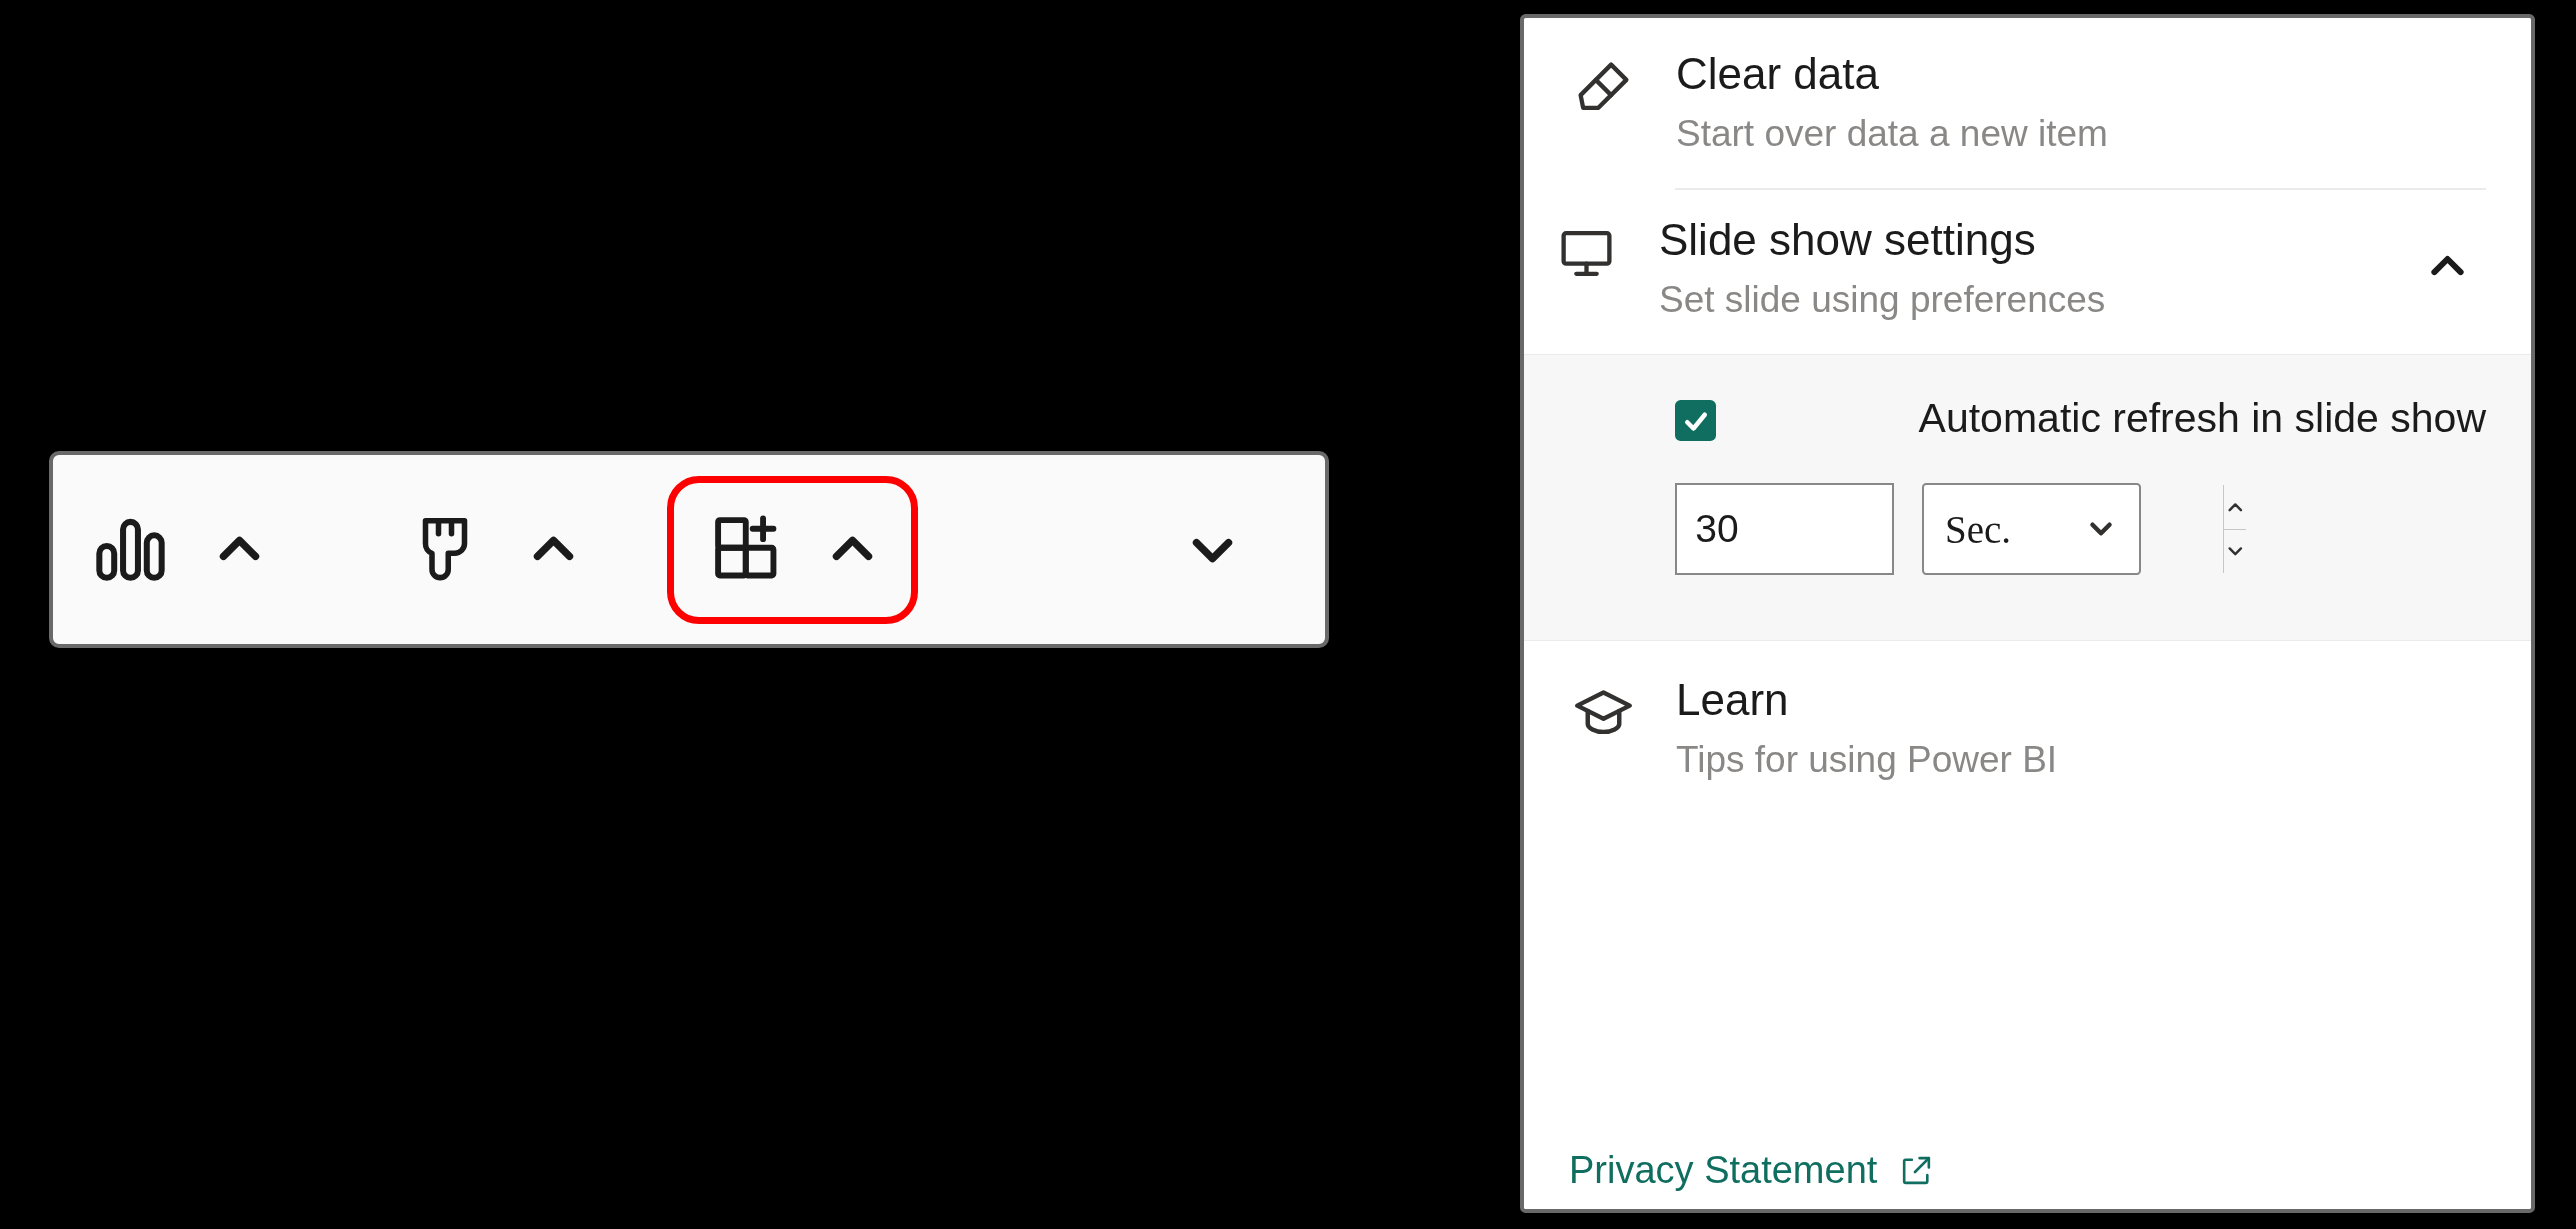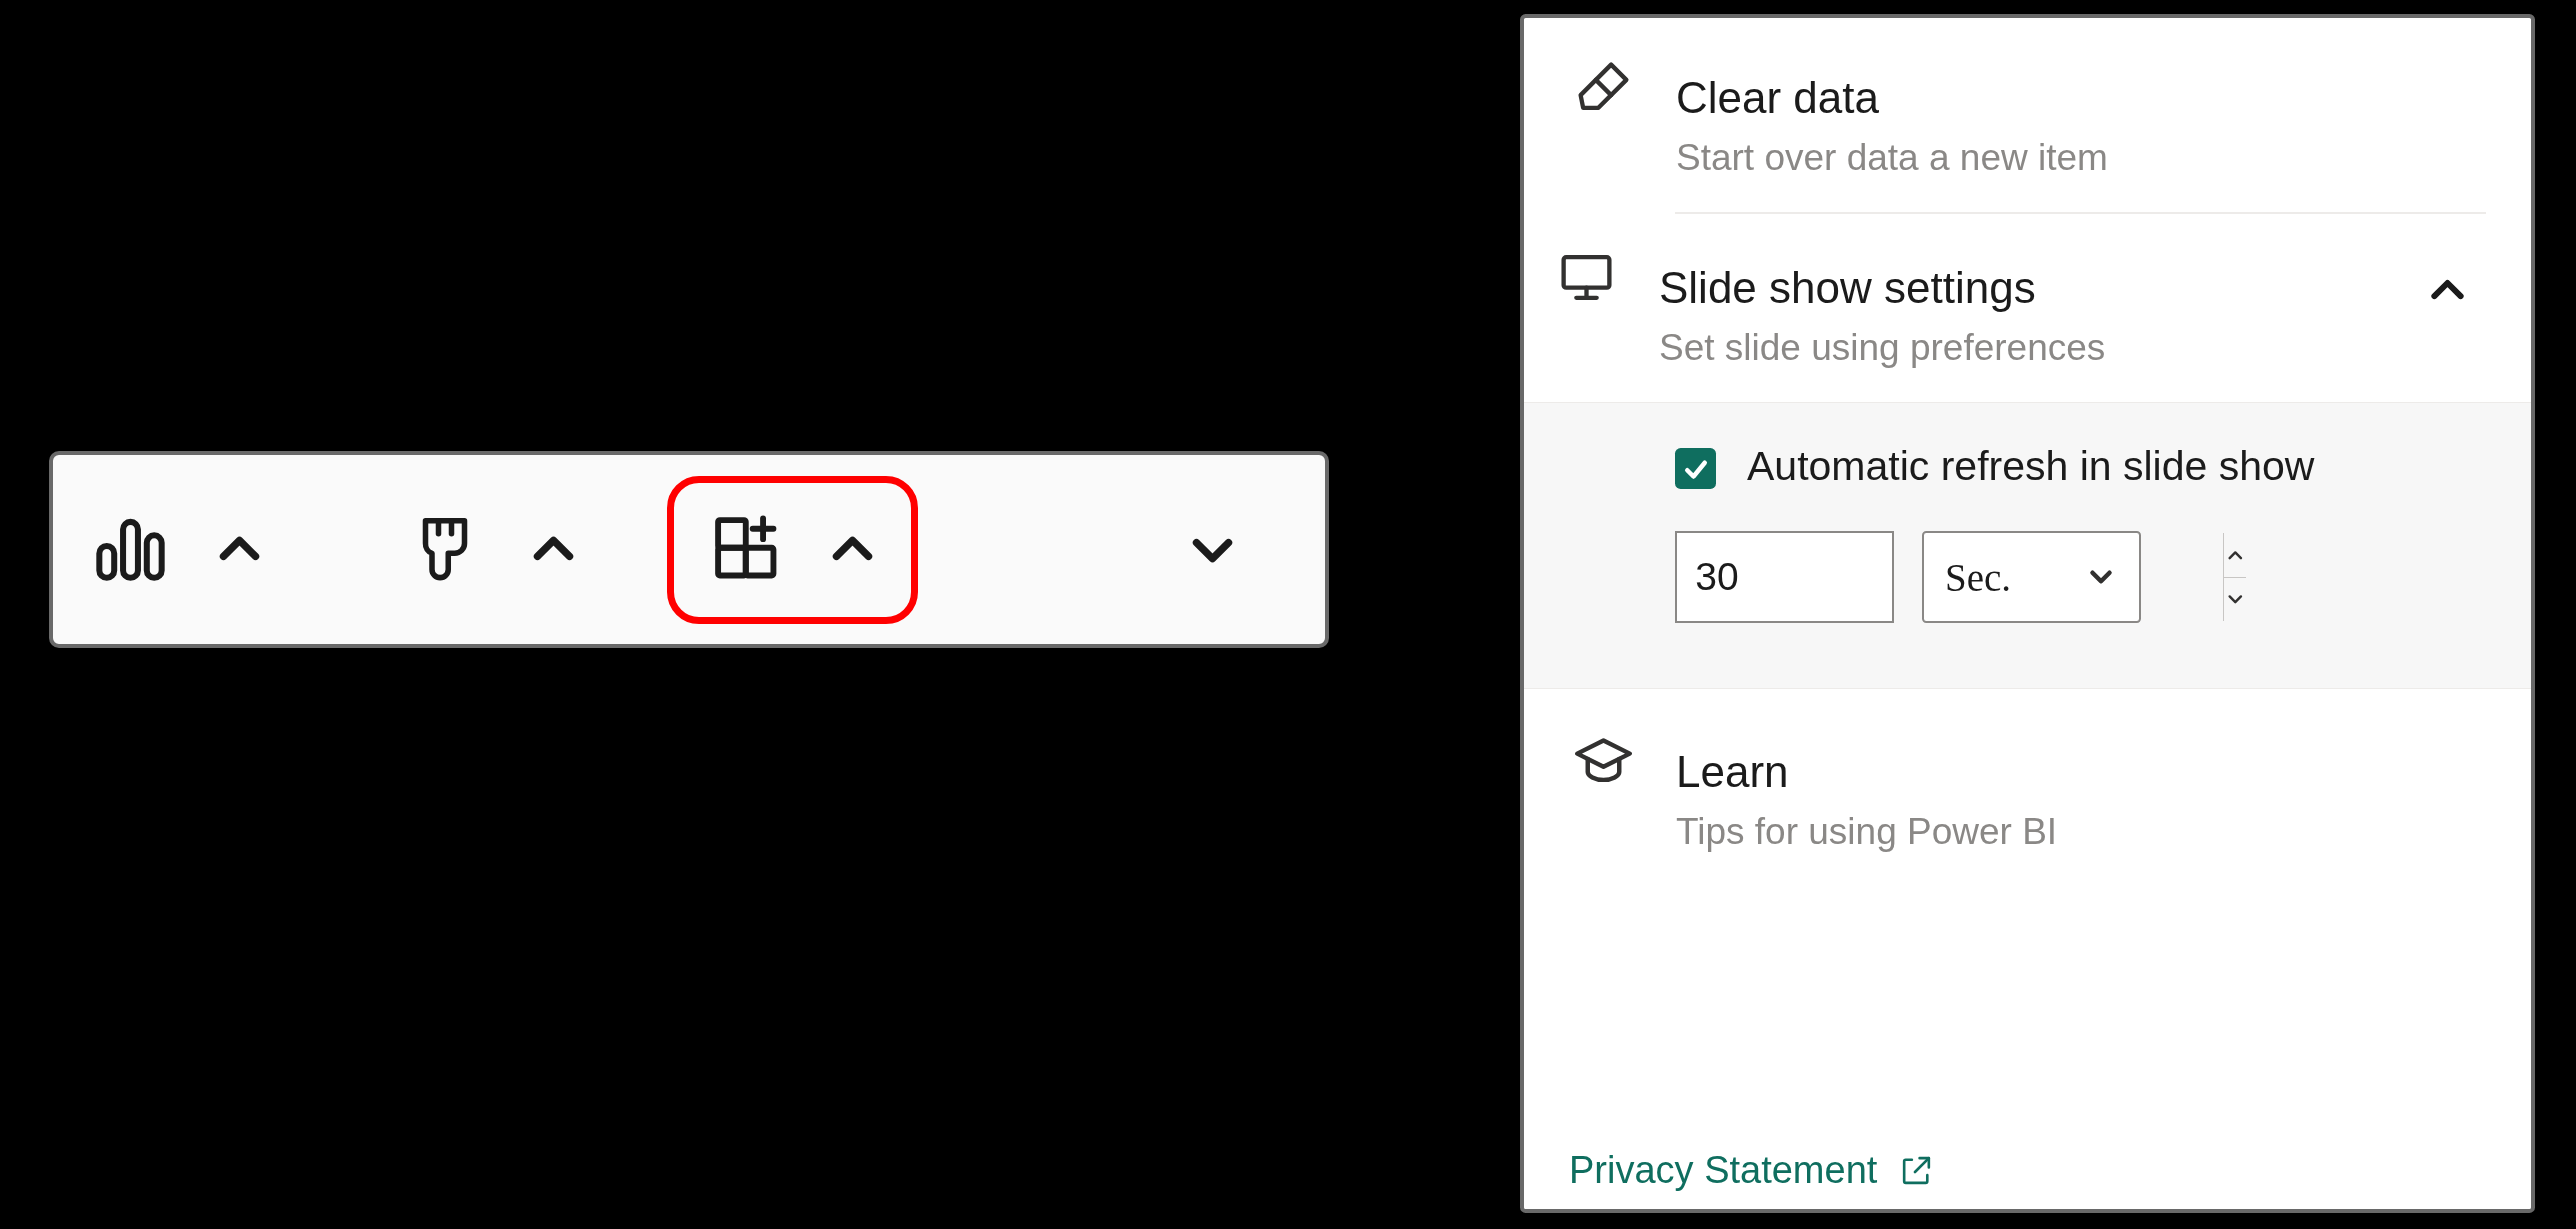--- a/index.html
+++ b/index.html
@@ -82,21 +82,21 @@
     align-items: flex-start;
     padding: 31px 45px 0 45px;
     gap: 39px;
   }
   .sect-row .sect-icon {
     width: 68px; height: 68px; flex: 0 0 68px;
     color: #323130;
     display: flex; align-items: center; justify-content: center;
     margin-top: 4.2px;
   }
-  .sect-text { flex: 1; margin-top: 24px; }
+  .sect-text { flex: 1; }
   .sect-title {
     font-size: 44px;
     font-weight: 400;
     color: #1b1b1b;
     line-height: 1.15;
   }
   .sect-sub {
     font-size: 37px;
     color: #8a8886;
     margin-top: 11.3px;
@@ -121,20 +121,21 @@
     margin-top: 31px;
     padding: 38px 45px 65px 151px;
     border-top: 1.4px solid #edebe9;
     border-bottom: 1.4px solid #edebe9;
   }
 
   .checkbox-row {
     display: flex;
     align-items: flex-start;
     gap: 31px;
+    justify-content: space-between;
   }
   .checkbox-box {
     width: 41px; height: 41px; flex: 0 0 41px;
     background: #0f6e5f;
     border-radius: 5.6px;
     display: flex; align-items: center; justify-content: center;
     margin-top: 7px;
   }
   .checkbox-box svg polyline { stroke: #fff; stroke-width: 3.6; fill: none; stroke-linecap: round; stroke-linejoin: round; }
   .checkbox-label {

